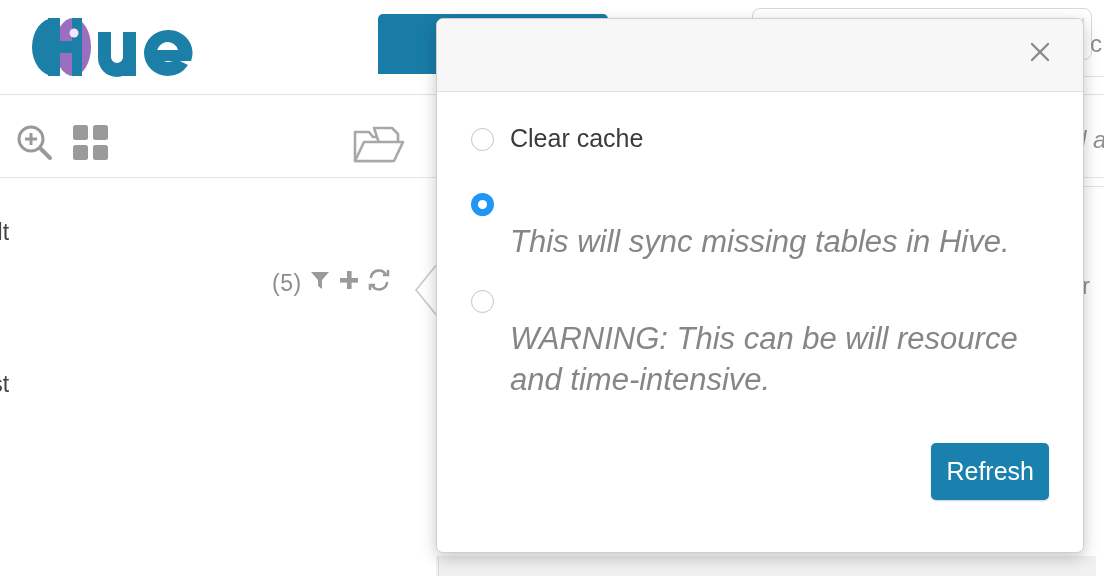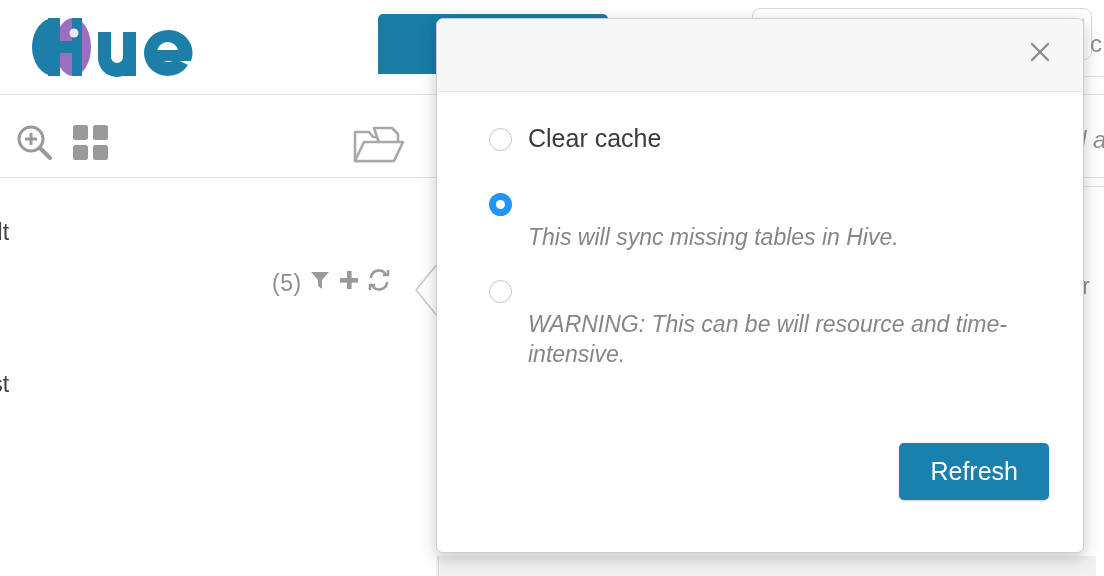--- a/index.html
+++ b/index.html
@@ -204,21 +204,21 @@
     height: 34px;
     display: flex;
     align-items: center;
     justify-content: center;
     color: #8a8a8a;
     cursor: pointer;
   }
 
   .modal-body {
     position: relative;
-    padding: 30px 34px 0 52px;
+    padding: 30px 34px 0 34px;
   }
 
   .opt-row {
     display: flex;
     align-items: flex-start;
     gap: 16px;
     margin-bottom: 6px;
   }
   .radio {
     flex: 0 0 auto;
@@ -243,41 +243,41 @@
     width: 9px; height: 9px;
     border-radius: 50%;
     background: #ffffff;
   }
   .opt-label {
     font-size: 25px;
     color: #3a3a3a;
     line-height: 1.3;
   }
   .opt-note {
-    font-size: 23px;
+    font-size: 31px;
     font-style: italic;
     color: #868686;
     line-height: 1.32;
     margin: 6px 0 0 39px;
     max-width: 540px;
   }
   .gap-lg { height: 26px; }
   .gap-md { height: 22px; }
 
   .modal-footer {
     position: absolute;
     right: 34px;
     bottom: 52px;
   }
   .btn-refresh {
     display: inline-block;
     background: #1a80ad;
     color: #ffffff;
     font-size: 25px;
-    padding: 14px 31px;
+    padding: 14px 15px;
     border: none;
     border-radius: 5px;
     font-family: "Liberation Sans", sans-serif;
     cursor: pointer;
     box-shadow: 0 1px 2px rgba(0,0,0,.2);
   }
 </style>
 </head>
 <body>
 

